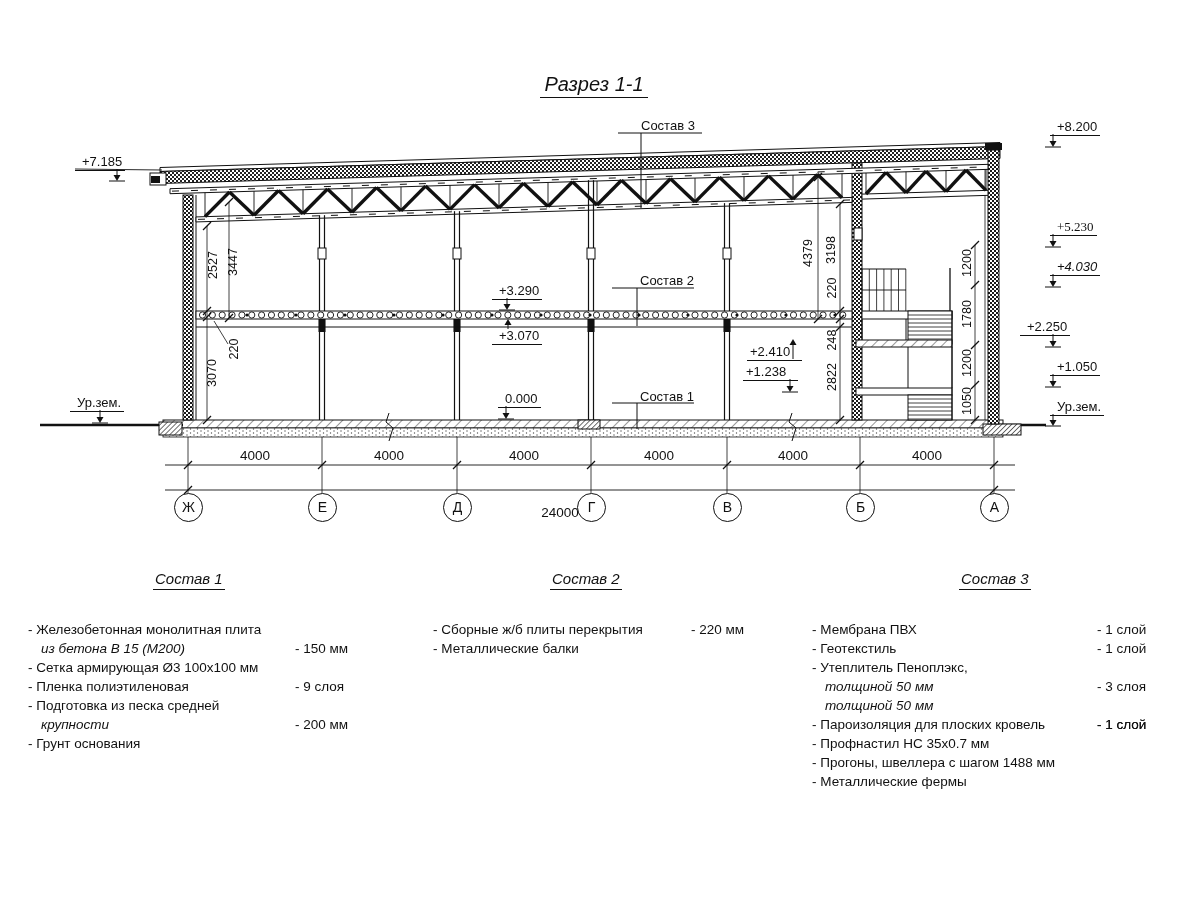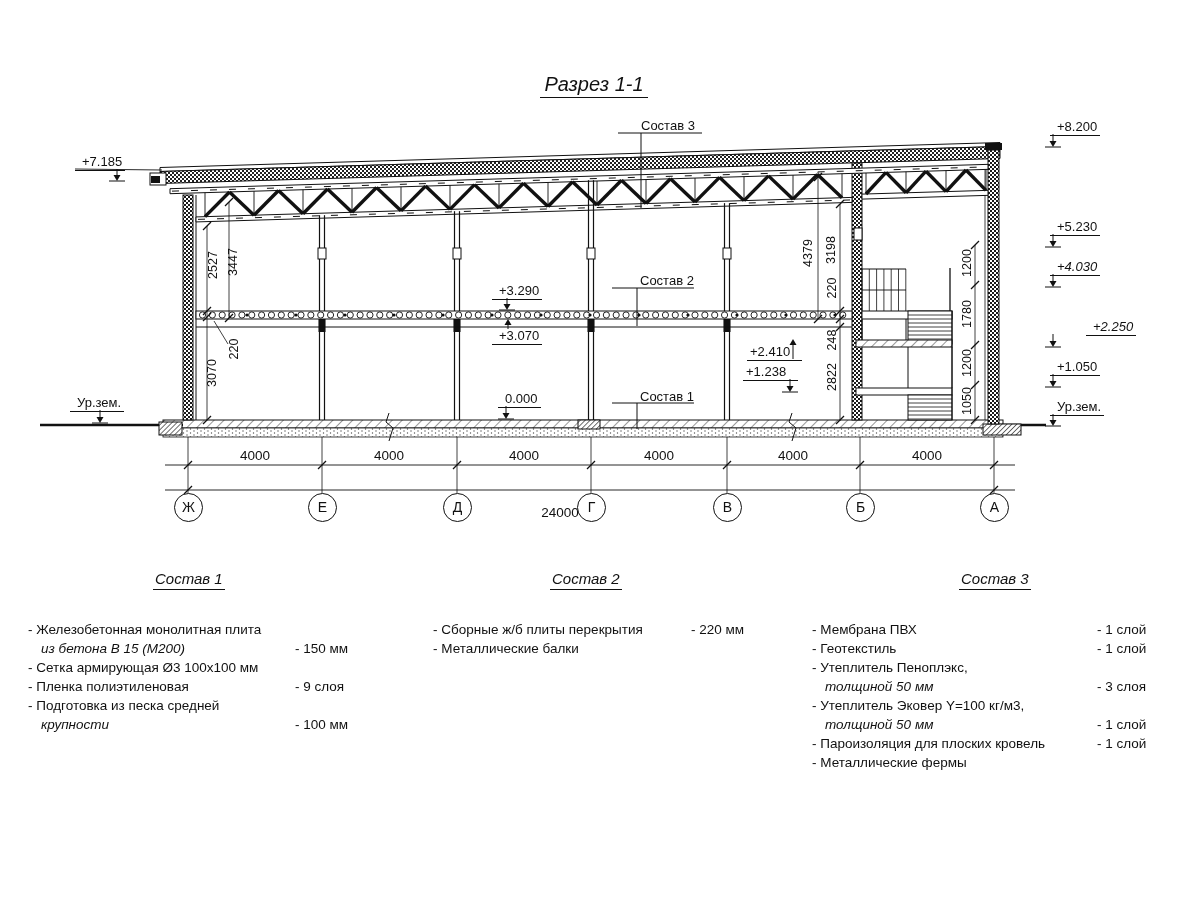--- a/index.html
+++ b/index.html
@@ -374,23 +374,23 @@
   </svg>
 
   <div class="page-title">
     <span>Разрез 1-1</span>
   </div>
 
   <div id="annotations">
       <span class="elev arrow-left" style="left: 75px; top: 155px;">+7.185</span>
       <span class="elev arrow-left" style="left: 70px; top: 396px;">Ур.зем.</span>
       <span class="elev arrow-left" style="left: 1050px; top: 120px;">+8.200</span>
-      <span class="elev arrow-left" style="left: 1050px; top: 220px;">+5.230</span>
+      <span class="elev arrow-left" style="left: 1050px; top: 220px; font-family: Liberation Serif, serif;">+5.230</span>
       <span class="elev arrow-left" style="left: 1050px; top: 260px; font-style: italic;">+4.030</span>
-      <span class="elev arrow-left" style="left: 1086px; top: 320px; font-style: italic;">+2.250</span>
+      <span class="elev arrow-left" style="left: 1020px; top: 320px;">+2.250</span>
       <span class="elev arrow-left" style="left: 1050px; top: 360px;">+1.050</span>
       <span class="elev arrow-left" style="left: 1050px; top: 400px;">Ур.зем.</span>
       <span class="elev arrow-left" style="left: 492px; top: 284px;">+3.290</span>
       <span class="elev arrow-left" style="left: 492px; top: 329px;">+3.070</span>
       <span class="elev arrow-left" style="left: 498px; top: 392px;">0.000</span>
       <span class="elev arrow-right" style="left: 747px; top: 345px;">+2.410</span>
       <span class="elev arrow-right" style="left: 743px; top: 365px;">+1.238</span>
       <span class="vdim" style="left: 213px; top: 265px;">2527</span>
       <span class="vdim" style="left: 233px; top: 262px;">3447</span>
       <span class="vdim" style="left: 234px; top: 349px;">220</span>
@@ -436,21 +436,24 @@
         <div class="comp-item">
           <div class="comp-line">- Сетка армирующая Ø3 100х100 мм</div>
         </div>
         <div class="comp-item">
           <div class="comp-line">- Пленка полиэтиленовая</div>
           <span class="comp-val" style="left: 267px; top: 0px;">-  9 слоя</span>
         </div>
         <div class="comp-item">
           <div class="comp-line">- Подготовка из песка средней</div>
           <div class="comp-line cont">крупности</div>
-          <span class="comp-val" style="left: 267px; top: 19px;">- 100 мм</span>
+          <span class="comp-val" style="left: 267px; top: 19px;">- 200 мм</span>
+        </div>
+        <div class="comp-item">
+          <div class="comp-line">- Грунт основания</div>
         </div>
       </div>
   </div>
   <div id="comp2" class="comp-block">
     <div><span class="comp-heading">Состав 2</span></div>
     <div class="comp-items">
         <div class="comp-item">
           <div class="comp-line">- Сборные ж/б плиты перекрытия</div>
           <span class="comp-val" style="left: 258px; top: 0px;">- 220 мм</span>
         </div>
@@ -469,26 +472,31 @@
         <div class="comp-item">
           <div class="comp-line">- Геотекстиль</div>
           <span class="comp-val" style="left: 285px; top: 0px;">- 1 слой</span>
         </div>
         <div class="comp-item">
           <div class="comp-line">- Утеплитель Пеноплэкс,</div>
           <div class="comp-line cont">толщиной 50 мм</div>
           <span class="comp-val" style="left: 285px; top: 19px;">- 3 слоя</span>
         </div>
         <div class="comp-item">
-          <div class="comp-line">- Утеплитель Эковер Y=100 кг/м3,</div>
           <div class="comp-line cont">толщиной 50 мм</div>
           <span class="comp-val" style="left: 285px; top: 19px;">- 1 слой</span>
         </div>
         <div class="comp-item">
           <div class="comp-line">- Пароизоляция для плоских кровель</div>
           <span class="comp-val" style="left: 285px; top: 0px;">- 1 слой</span>
+        </div>
+        <div class="comp-item">
+          <div class="comp-line">- Профнастил НС 35х0.7 мм</div>
+        </div>
+        <div class="comp-item">
+          <div class="comp-line">- Прогоны, швеллера с шагом 1488 мм</div>
         </div>
         <div class="comp-item">
           <div class="comp-line">- Металлические фермы</div>
         </div>
       </div>
   </div>
 </div>
 
 </body></html>

